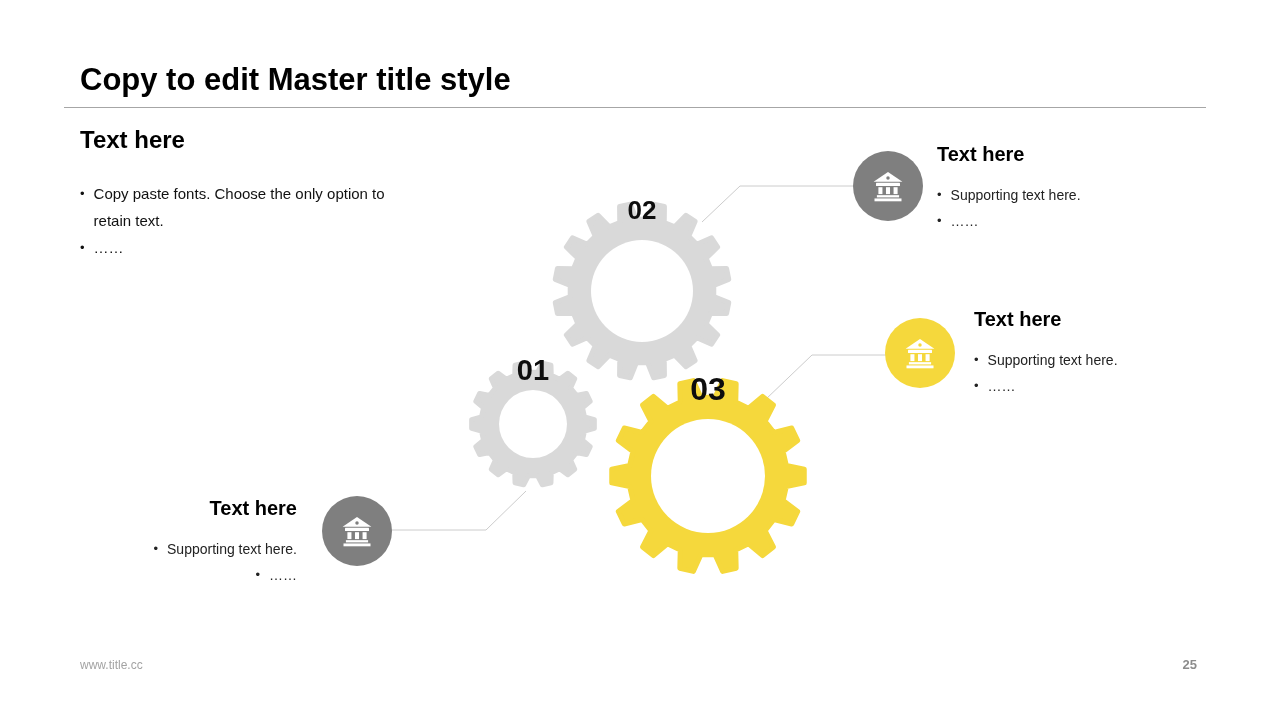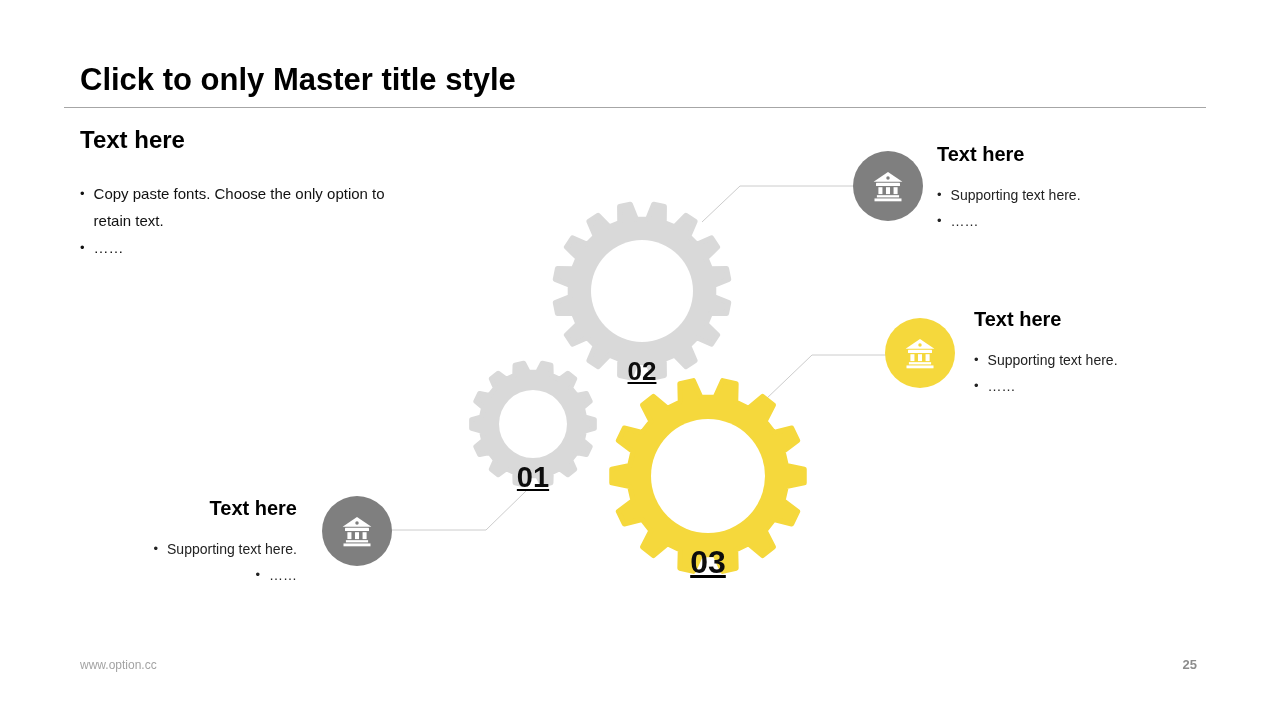--- a/index.html
+++ b/index.html
@@ -19,21 +19,21 @@
   
   .left-block{position:absolute;left:80px;top:126px;width:340px;}
   .left-block h2{margin:0 0 26px 0;font-size:24px;font-weight:700;}
   .bullets{list-style:none;margin:0;padding:0;}
   .bullets li{display:flex;align-items:flex-start;}
   .left-block .bullets li{font-size:15px;line-height:27px;color:#111;}
   .bullet-dot{flex:0 0 auto;margin-right:9px;font-size:13px;line-height:inherit;}
   
   .connectors{position:absolute;left:0;top:0;width:1280px;height:720px;pointer-events:none;}
   
-  .gear{position:absolute;display:flex;align-items:flex-end;justify-content:center;text-decoration:underline;}
+  .gear{position:absolute;display:flex;align-items:flex-start;justify-content:center;}
   .gear svg{position:absolute;left:0;top:0;}
   .gear-number{position:relative;z-index:1;font-weight:700;color:#0d0d0d;}
   .gear-number.n1{font-size:29px;}
   .gear-number.n2{font-size:26px;}
   .gear-number.n3{font-size:32px;}
   
   .callout-circle{
     position:absolute;width:70px;height:70px;border-radius:50%;
     display:flex;align-items:center;justify-content:center;
   }
@@ -54,21 +54,21 @@
   }
   .footer-page{
     position:absolute;right:83px;top:657px;font-size:13px;color:#8c8c8c;font-weight:bold;
   }
 </style>
 </head>
 <body>
 
 <div class="slide">
 
-  <h1 class="title">Click to only Master title style</h1>
+  <h1 class="title">Copy to edit Master title style</h1>
   <div class="title-rule"></div>
 
   <section class="left-block">
     <h2>Text here</h2>
     <ul class="bullets">
       <li>
         <span class="bullet-dot">•</span>
         <span>Copy paste fonts. Choose the only option to retain text.</span>
       </li>
       <li>
@@ -179,16 +179,16 @@
         <span class="bullet-dot">•</span>
         <span>Supporting text here.</span>
       </li>
       <li>
         <span class="bullet-dot">•</span>
         <span>……</span>
       </li>
     </ul>
   </div>
 
-  <a class="footer-url" href="#">www.option.cc</a>
+  <a class="footer-url" href="#">www.title.cc</a>
   <div class="footer-page">25</div>
 
 </div>
 
 </body></html>

